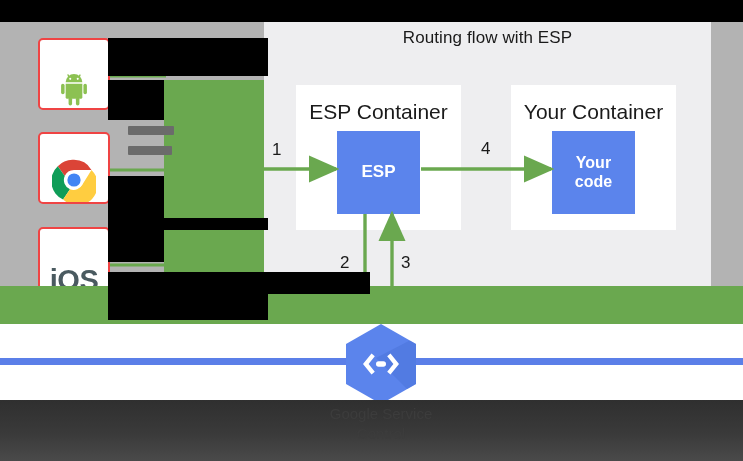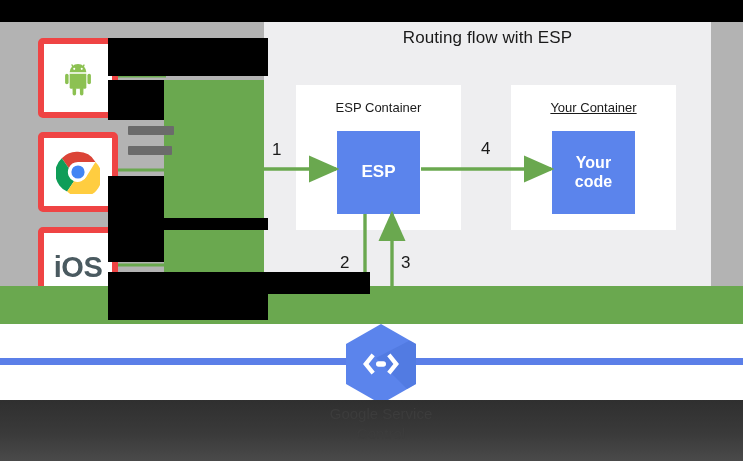--- a/index.html
+++ b/index.html
@@ -46,24 +46,24 @@
   }
 
   .container-card {
     position: absolute; background: #ffffff;
   }
   #esp-container-card  { left: 296px; top: 85px; width: 165px; height: 145px; }
   #your-container-card { left: 511px; top: 85px; width: 165px; height: 145px; }
 
   .container-label {
     position: absolute; width: 165px; text-align: center;
-    font-size: 13px; color: #1a1a1a;
+    font-size: 21px; color: #1a1a1a;
   }
   #esp-container-label  { left: 296px; top: 100px; }
-  #your-container-label { left: 511px; top: 100px; text-decoration: underline; }
+  #your-container-label { left: 511px; top: 100px; }
 
   .blue-box {
     position: absolute; background: #5b84ec; color: #ffffff;
     font-weight: bold; display: flex; align-items: center;
     justify-content: center; text-align: center; line-height: 1.18;
   }
   #esp-box  { left: 337px; top: 131px; width: 83px; height: 83px; font-size: 17px; }
   #your-box { left: 552px; top: 131px; width: 83px; height: 83px; font-size: 16px; }
 
   
@@ -72,22 +72,22 @@
 
   .step-num { position: absolute; font-size: 17px; color: #1a1a1a; }
   #step-1 { left: 272px; top: 140px; }
   #step-2 { left: 340px; top: 253px; }
   #step-3 { left: 401px; top: 253px; }
   #step-4 { left: 481px; top: 139px; }
 
   
   .client-card {
     position: absolute; width: 68px; height: 68px; background: #ffffff;
-    border: 6px solid #ef4444; border-radius: 5px;
-    display: flex; align-items: center; justify-content: center;
+    border: 2px solid #ef4444; border-radius: 5px;
+    display: flex; align-items: flex-end; justify-content: center;
   }
   #client-android { left: 38px; top: 38px; }
   #client-chrome  { left: 38px; top: 132px; }
   #client-ios     { left: 38px; top: 227px; }
 
   #ios-text { font-size: 29px; font-weight: bold; color: #4a5a60;
               letter-spacing: -0.5px; font-family: "Liberation Sans", sans-serif; }
 
   
   #hex-wrap { position: absolute; left: 336px; top: 322px; width: 90px; height: 84px; }

